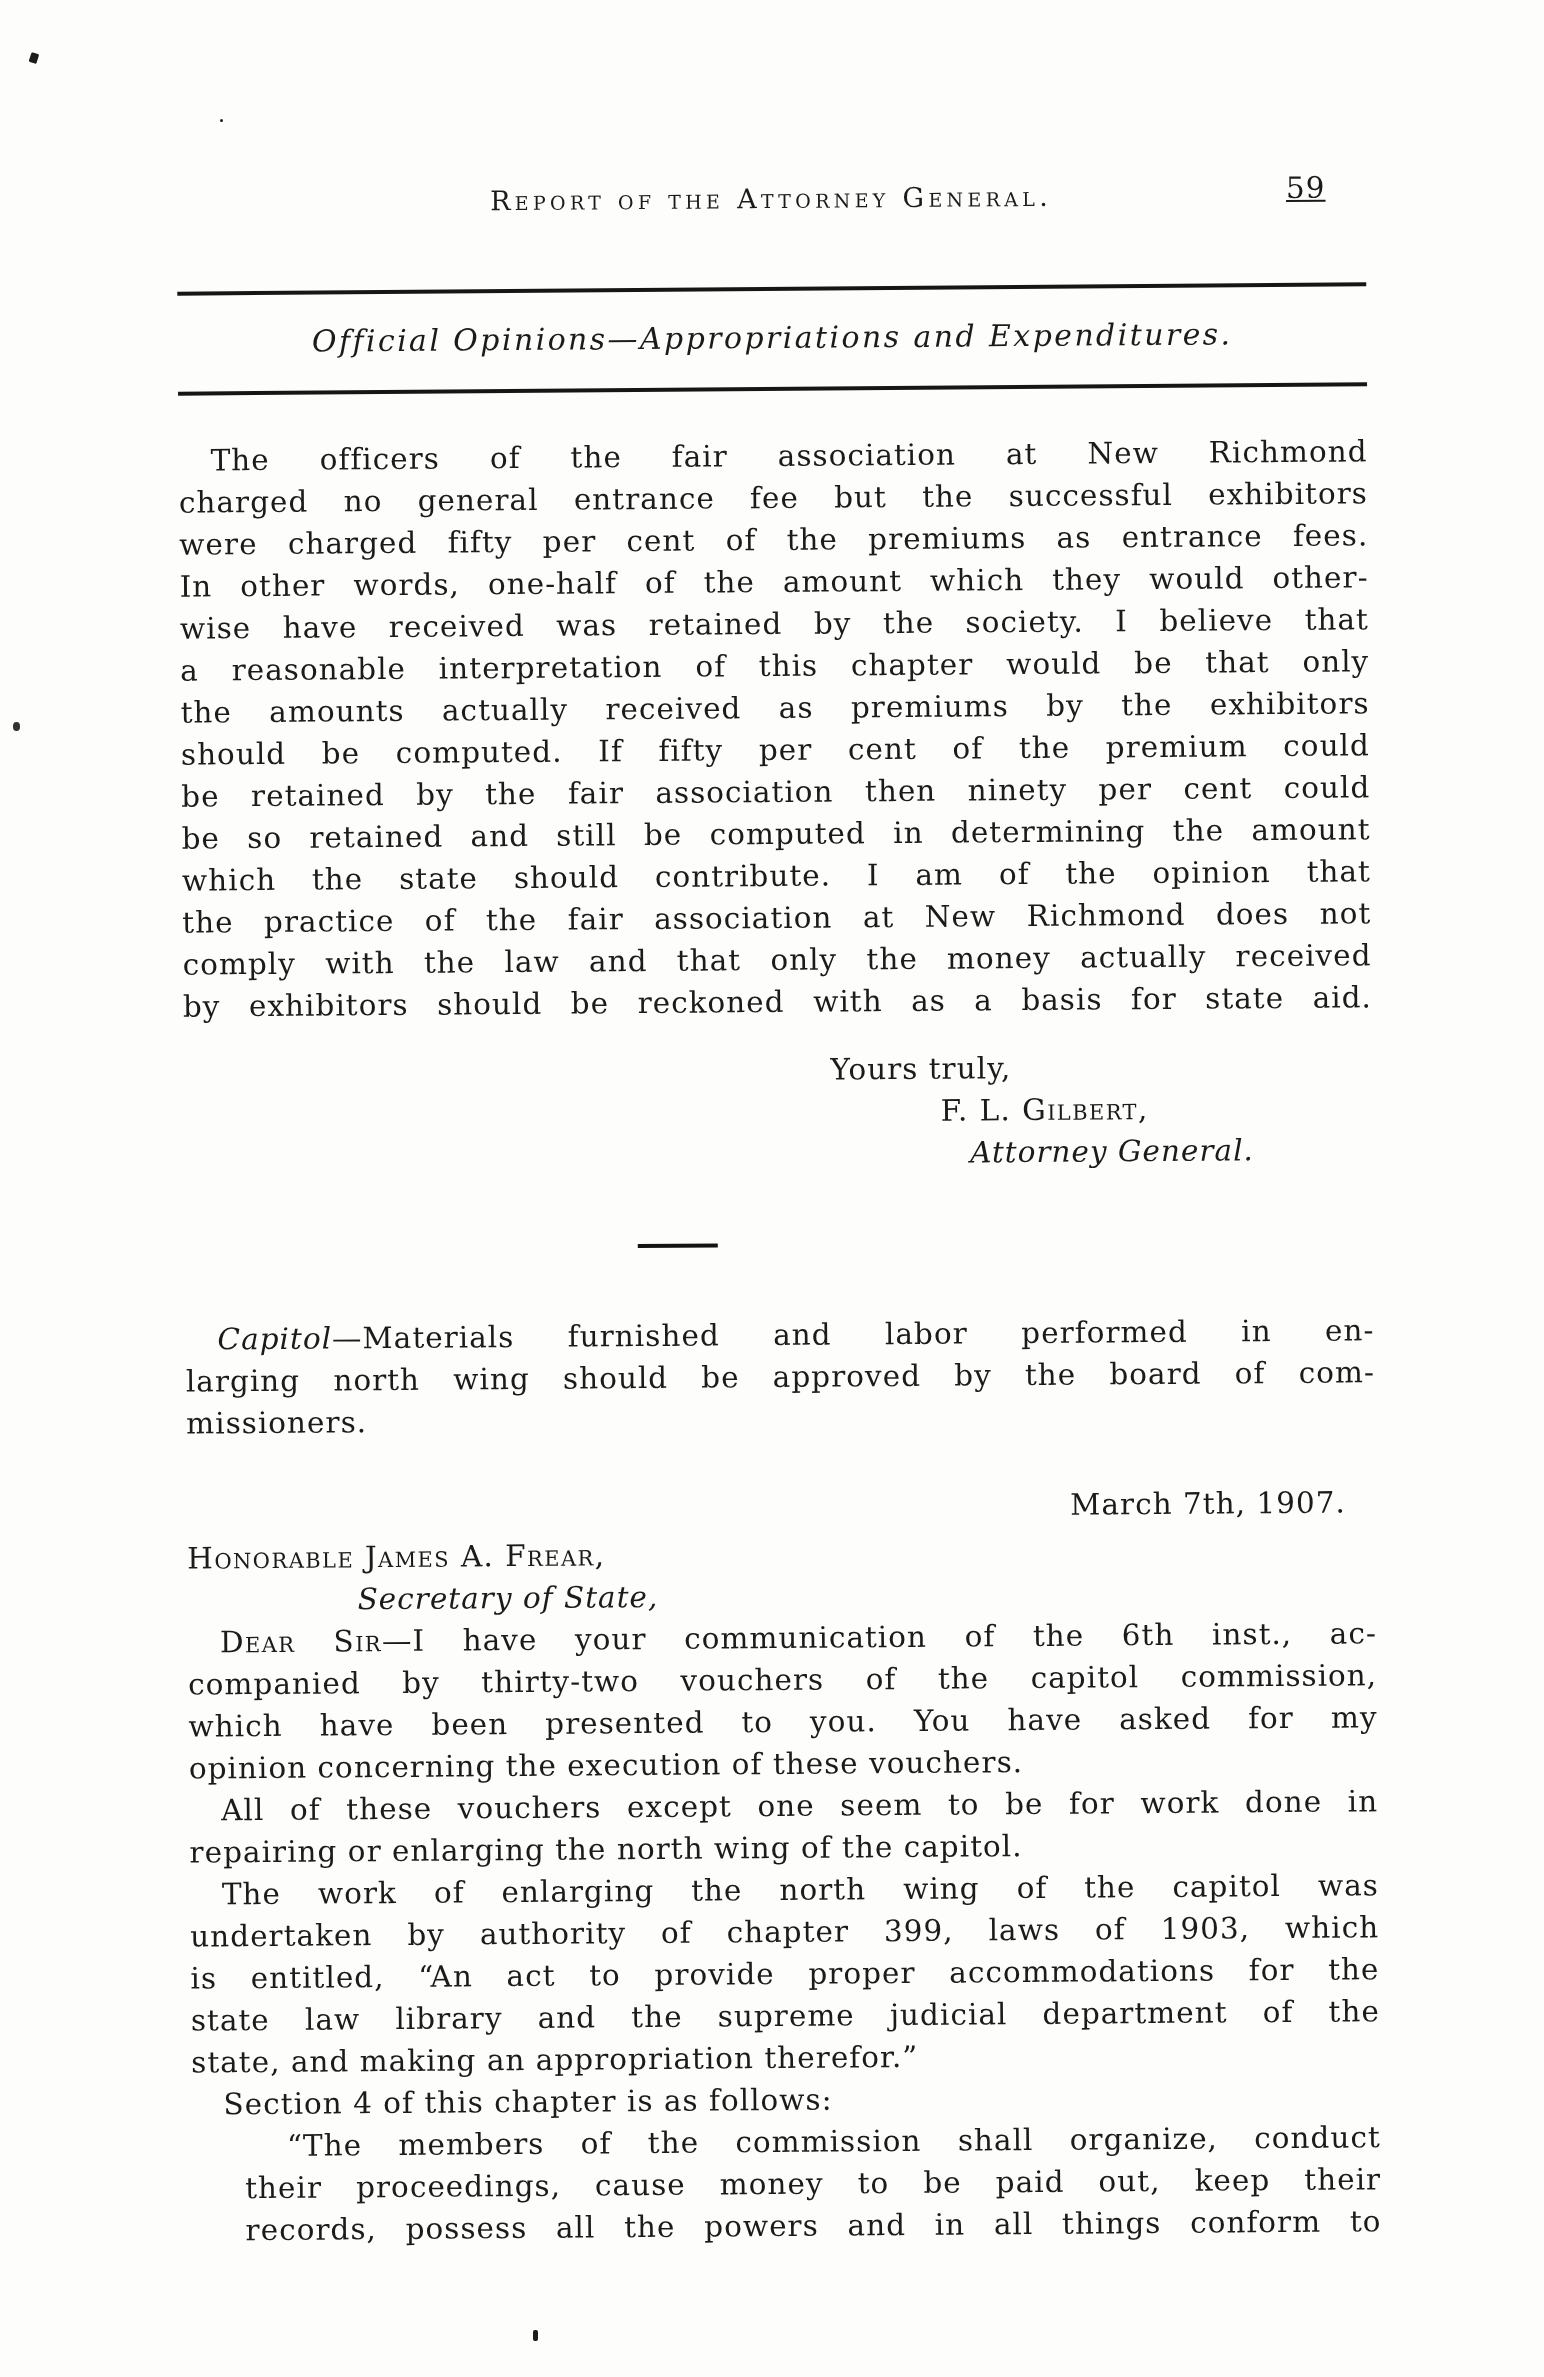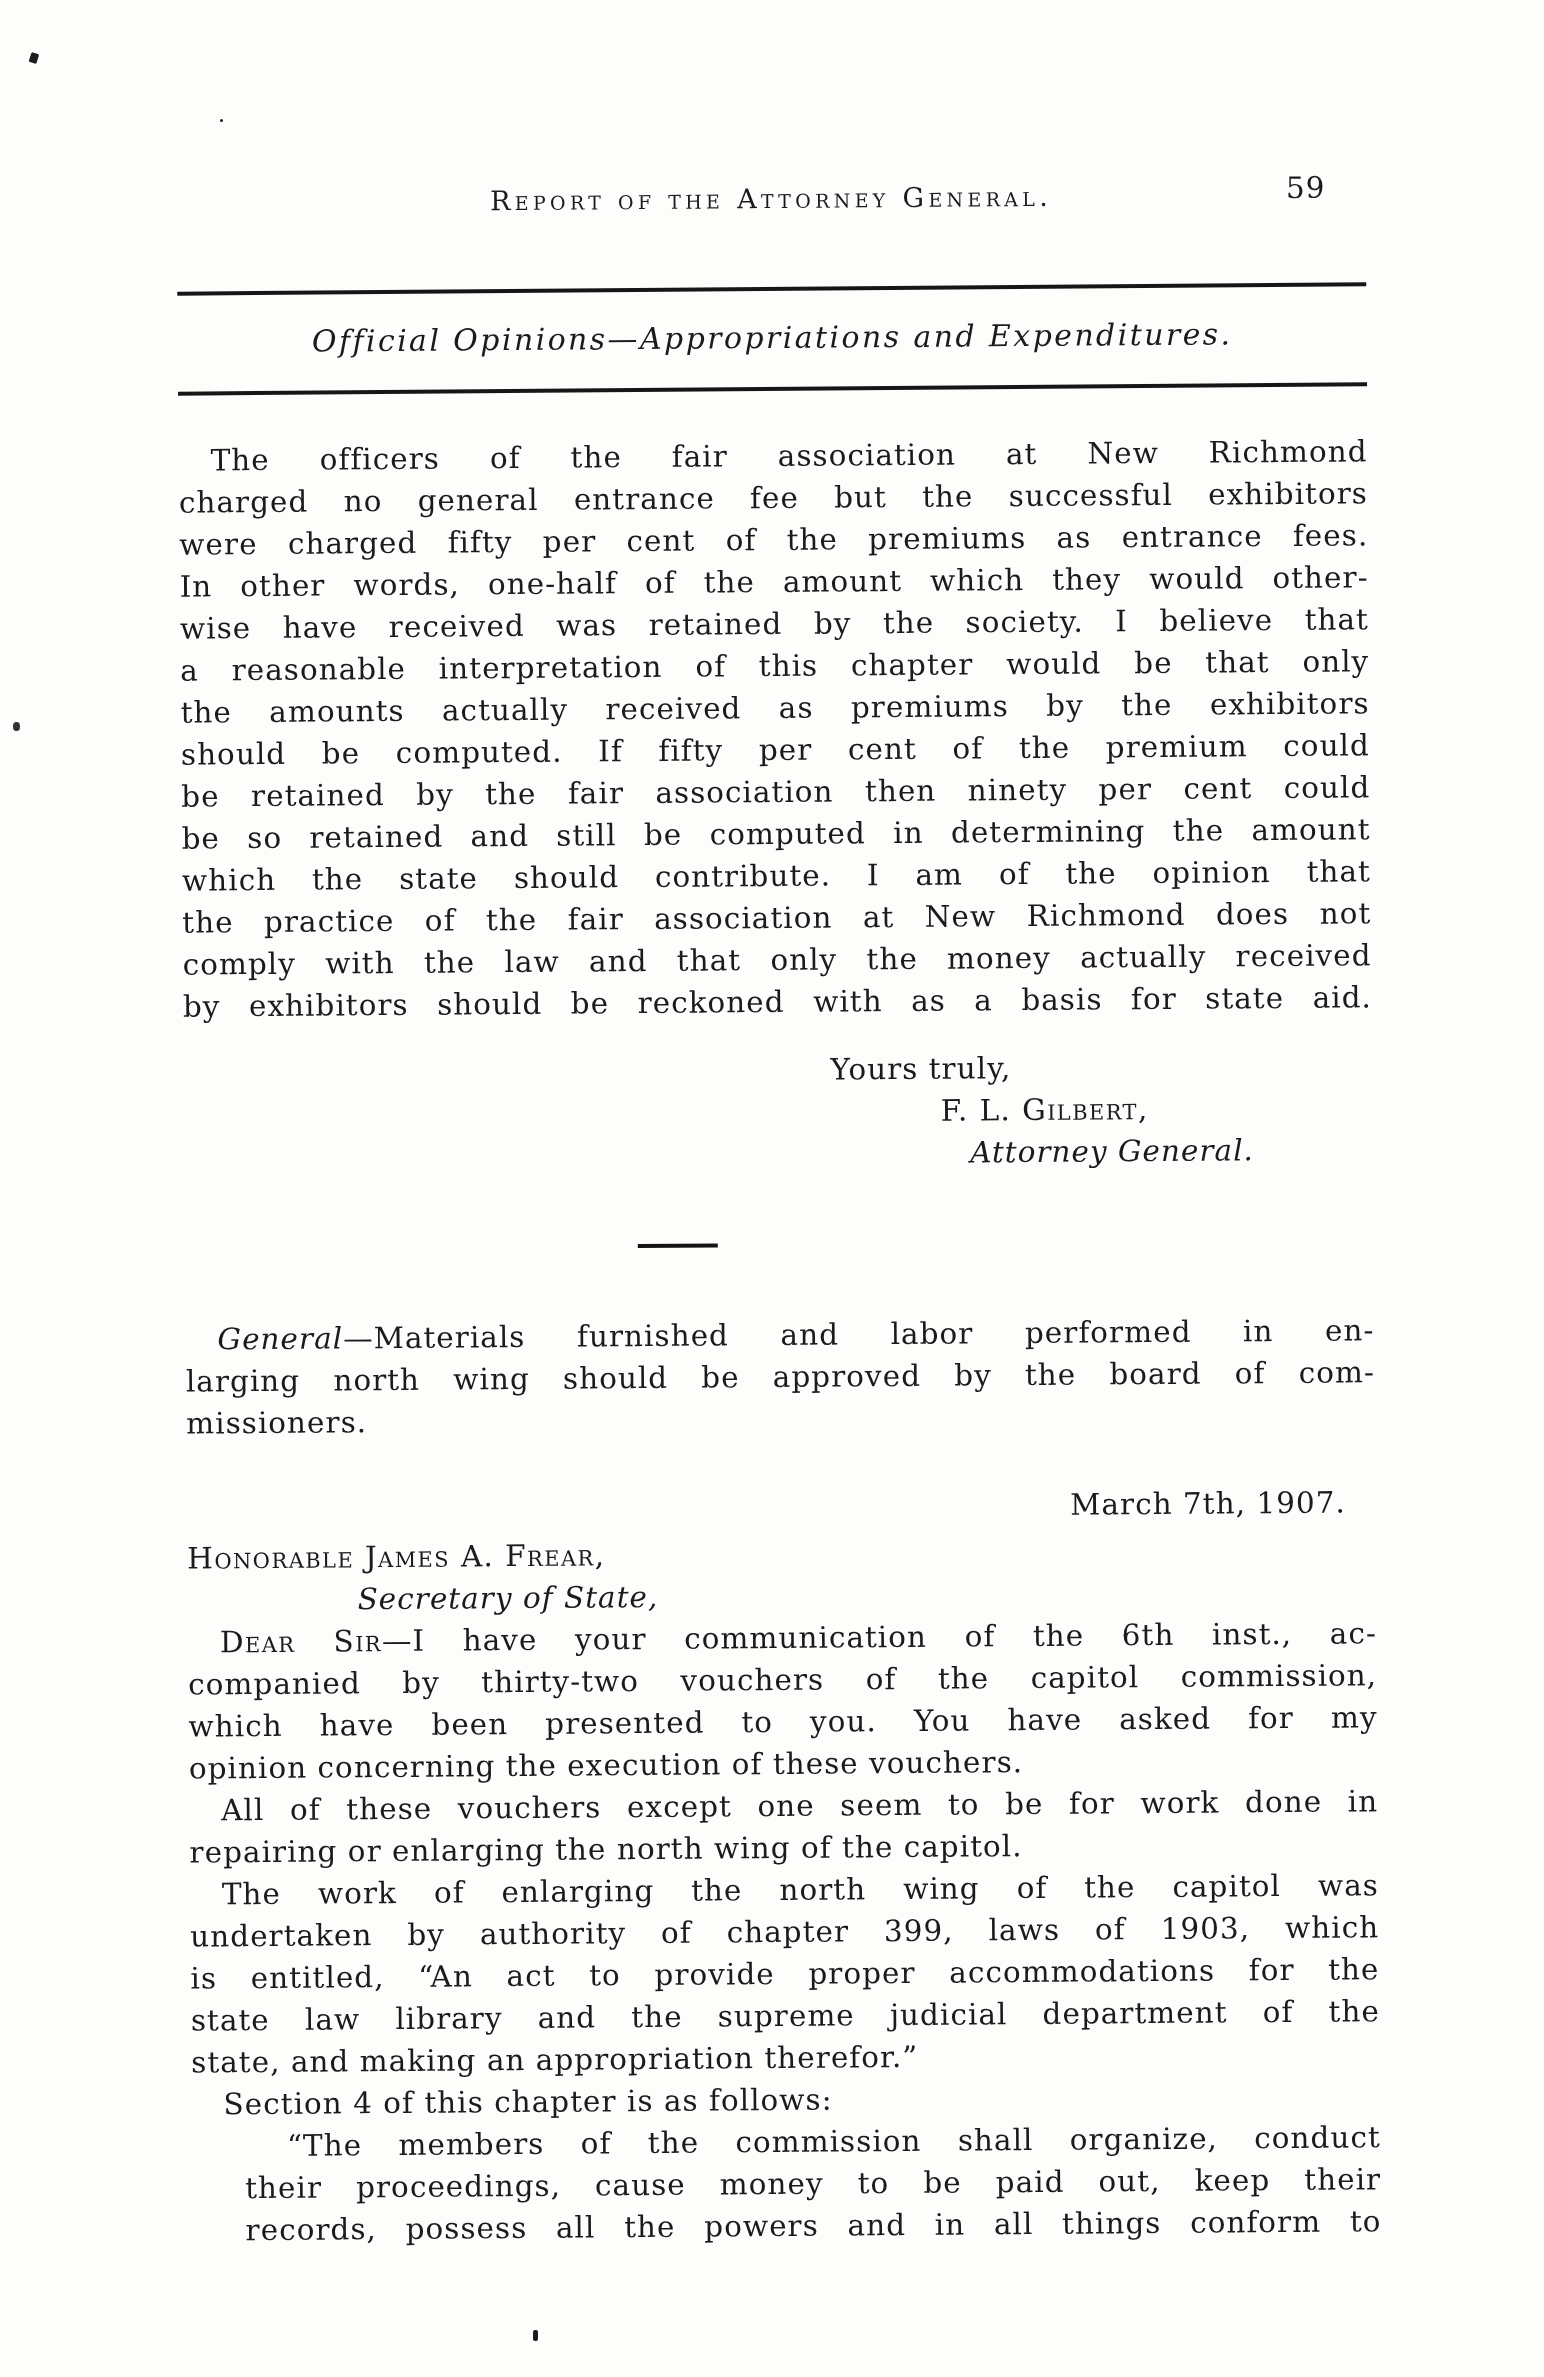--- a/index.html
+++ b/index.html
@@ -35,20 +35,21 @@
     font-variant: small-caps;
     letter-spacing: 4.3px;
     white-space: nowrap;
   }
   .page-number {
     position: absolute;
     right: 40px;
     top: -1.9px;
     font-size: 29.5px;
     letter-spacing: 1px;
+    text-decoration: underline;
   }
   .rule {
     height: 4.3px;
     background: #161616;
     margin-top: 66px;
   }
   .rule.rule-2 {
     height: 3.8px;
     margin-top: 26px;
   }
@@ -147,21 +148,21 @@
 
     <div class="closing">
       <div class="sig-yours">Yours truly,</div>
       <div class="sig-name sc">F. L. Gilbert,</div>
       <div class="sig-title italic">Attorney General.</div>
     </div>
 
     <div class="divider"></div>
 
     <div class="headnote">
-      <div class="line pindent"><span class="italic">General</span><span>—Materials furnished and labor performed in en-</span></div>
+      <div class="line pindent"><span class="italic">Capitol</span><span>—Materials furnished and labor performed in en-</span></div>
       <div class="line">larging north wing should be approved by the board of com-</div>
       <div class="line short">missioners.</div>
     </div>
 
     <div class="date-line">March 7th, 1907.</div>
 
     <div class="addressee sc">Honorable James A. Frear,</div>
     <div class="addressee-title italic">Secretary of State,</div>
 
     <div class="para">

